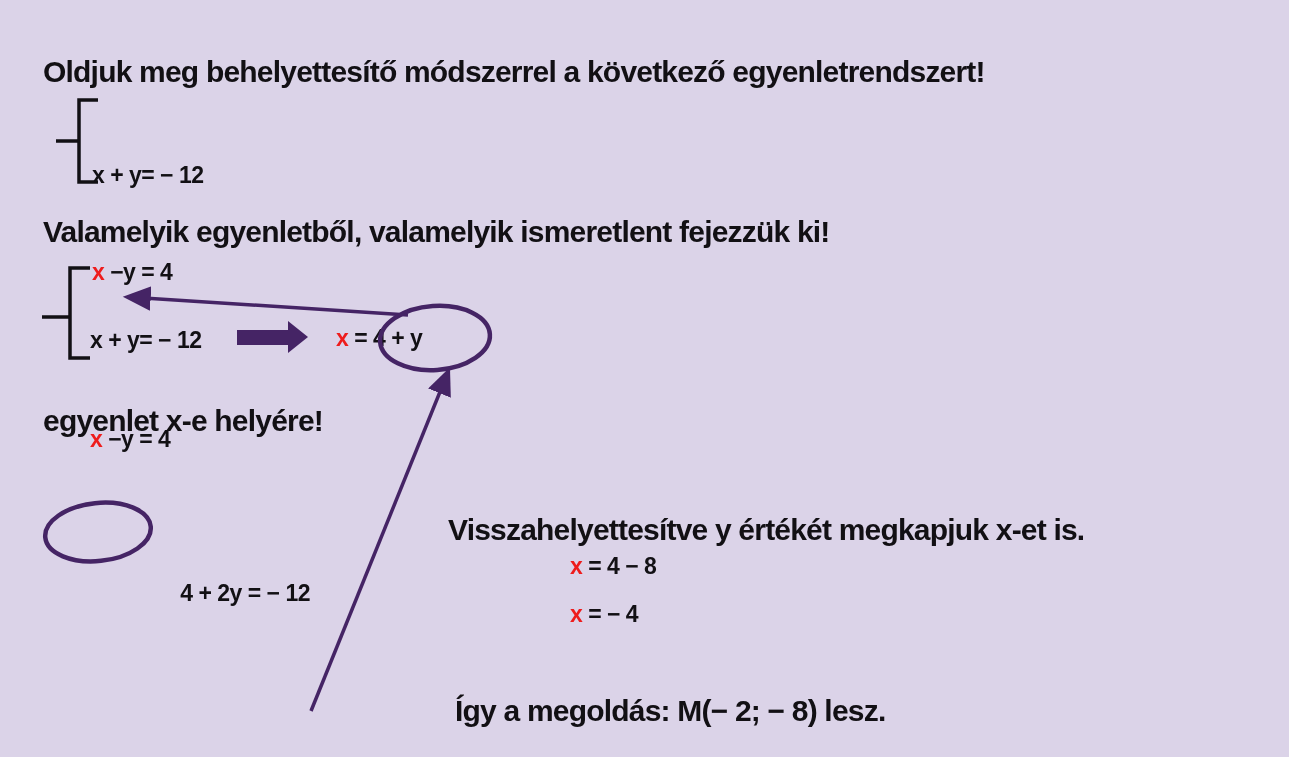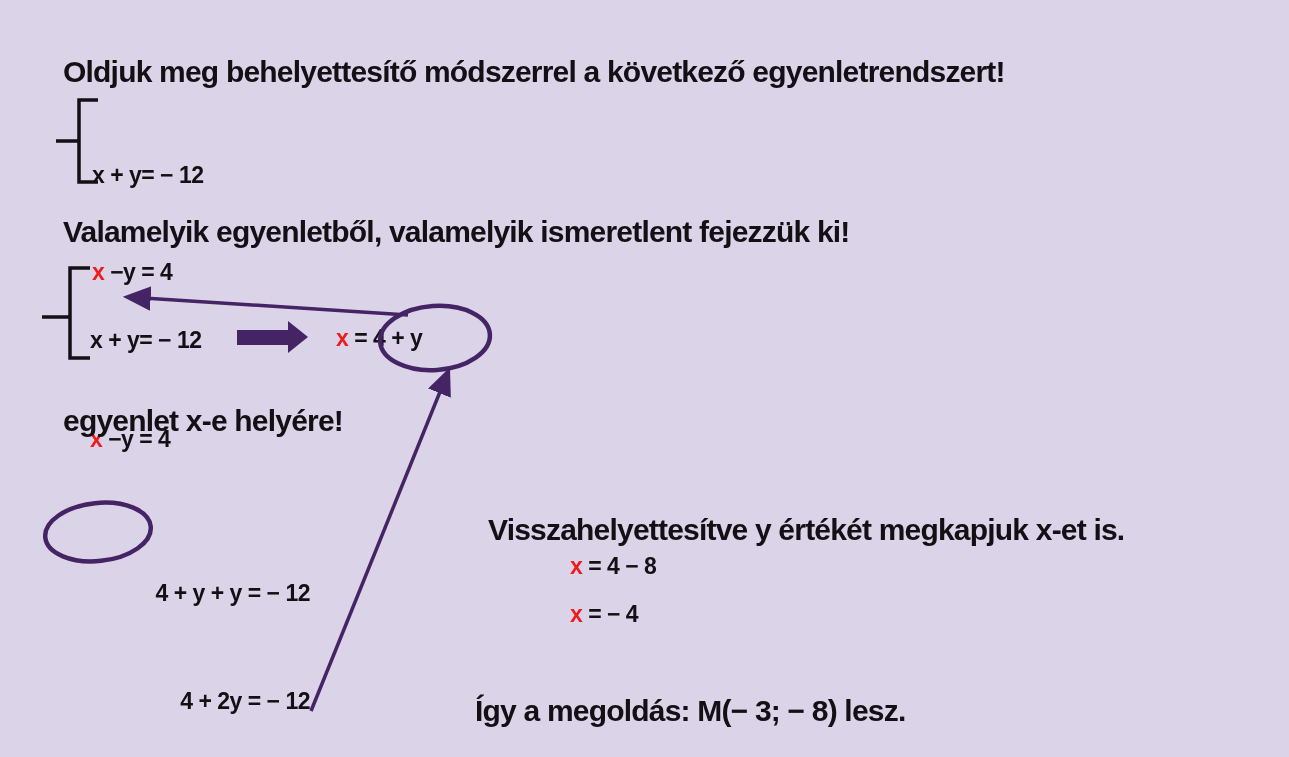--- a/index.html
+++ b/index.html
@@ -11,21 +11,21 @@
   html,body{margin:0;padding:0;}
   body{
     width:1289px;height:757px;position:relative;overflow:hidden;
     background:var(--background);
     font-family:"Liberation Sans","DejaVu Sans",sans-serif;
     color:var(--text);
   }
   .abs{position:absolute;}
   .heading{
     font-weight:bold;font-size:30px;letter-spacing:-0.8px;
-    line-height:44px;white-space:pre;margin-left:20px;
+    line-height:44px;white-space:pre;
   }
   .eq{
     font-weight:bold;font-size:23px;letter-spacing:-0.5px;white-space:pre;
   }
   .eqline{height:43px;line-height:43px;}
   .dline{height:54px;line-height:54px;}
   .red{color:var(--red);}
   .h3line{height:50px;line-height:50px;}
   svg.overlay{position:absolute;left:0;top:0;pointer-events:none;}
 </style>
@@ -48,32 +48,31 @@
     <div class="eqline" style="margin-top:2px;"><span class="red">x</span><span> −y = 4</span></div>
   </div>
 
   <div class="abs eq" style="left:336px;top:316px;line-height:44px;"><span class="red">x</span><span> = </span><span>4 + y</span></div>
 
   <div class="abs" style="left:43px;top:396px;">
     <div class="heading h3line">egyenlet x-e helyére!</div>
   </div>
 
   <div class="abs eq" style="left:40px;top:512px;width:270px;text-align:right;">
-    <div class="dline"><span>4 + y</span><span> + y = − 12</span></div>
     <div class="dline">4 + 2y = − 12</div>
     
     
   </div>
 
-  <div class="abs heading" style="left:468px;top:508px;">Visszahelyettesítve y értékét megkapjuk x-et is.</div>
+  <div class="abs heading" style="left:448px;top:508px;">Visszahelyettesítve y értékét megkapjuk x-et is.</div>
 
   <div class="abs eq" style="left:570px;top:544px;line-height:44px;"><span class="red">x</span><span> = 4 − 8</span></div>
   <div class="abs eq" style="left:570px;top:592px;line-height:44px;"><span class="red">x</span><span> = − 4</span></div>
 
-  <div class="abs heading" style="left:455px;top:688px;line-height:46px;">Így a megoldás: M(− 3; − 8) lesz.</div>
+  <div class="abs heading" style="left:455px;top:688px;line-height:46px;">Így a megoldás: M(− 2; − 8) lesz.</div>
 
   <svg class="overlay" width="1289" height="757" viewBox="0 0 1289 757">
     <defs>
       <marker id="ah" orient="auto" markerWidth="9" markerHeight="9" refX="6.5" refY="3.5">
         <path d="M0,0 L8,3.5 L0,7 Z" fill="var(--purple)"></path>
       </marker>
     </defs>
 
     <path d="M98,100 H79 V182 H98 M56,141 H79" fill="none" stroke="var(--text)" stroke-width="3.5"></path>
 

